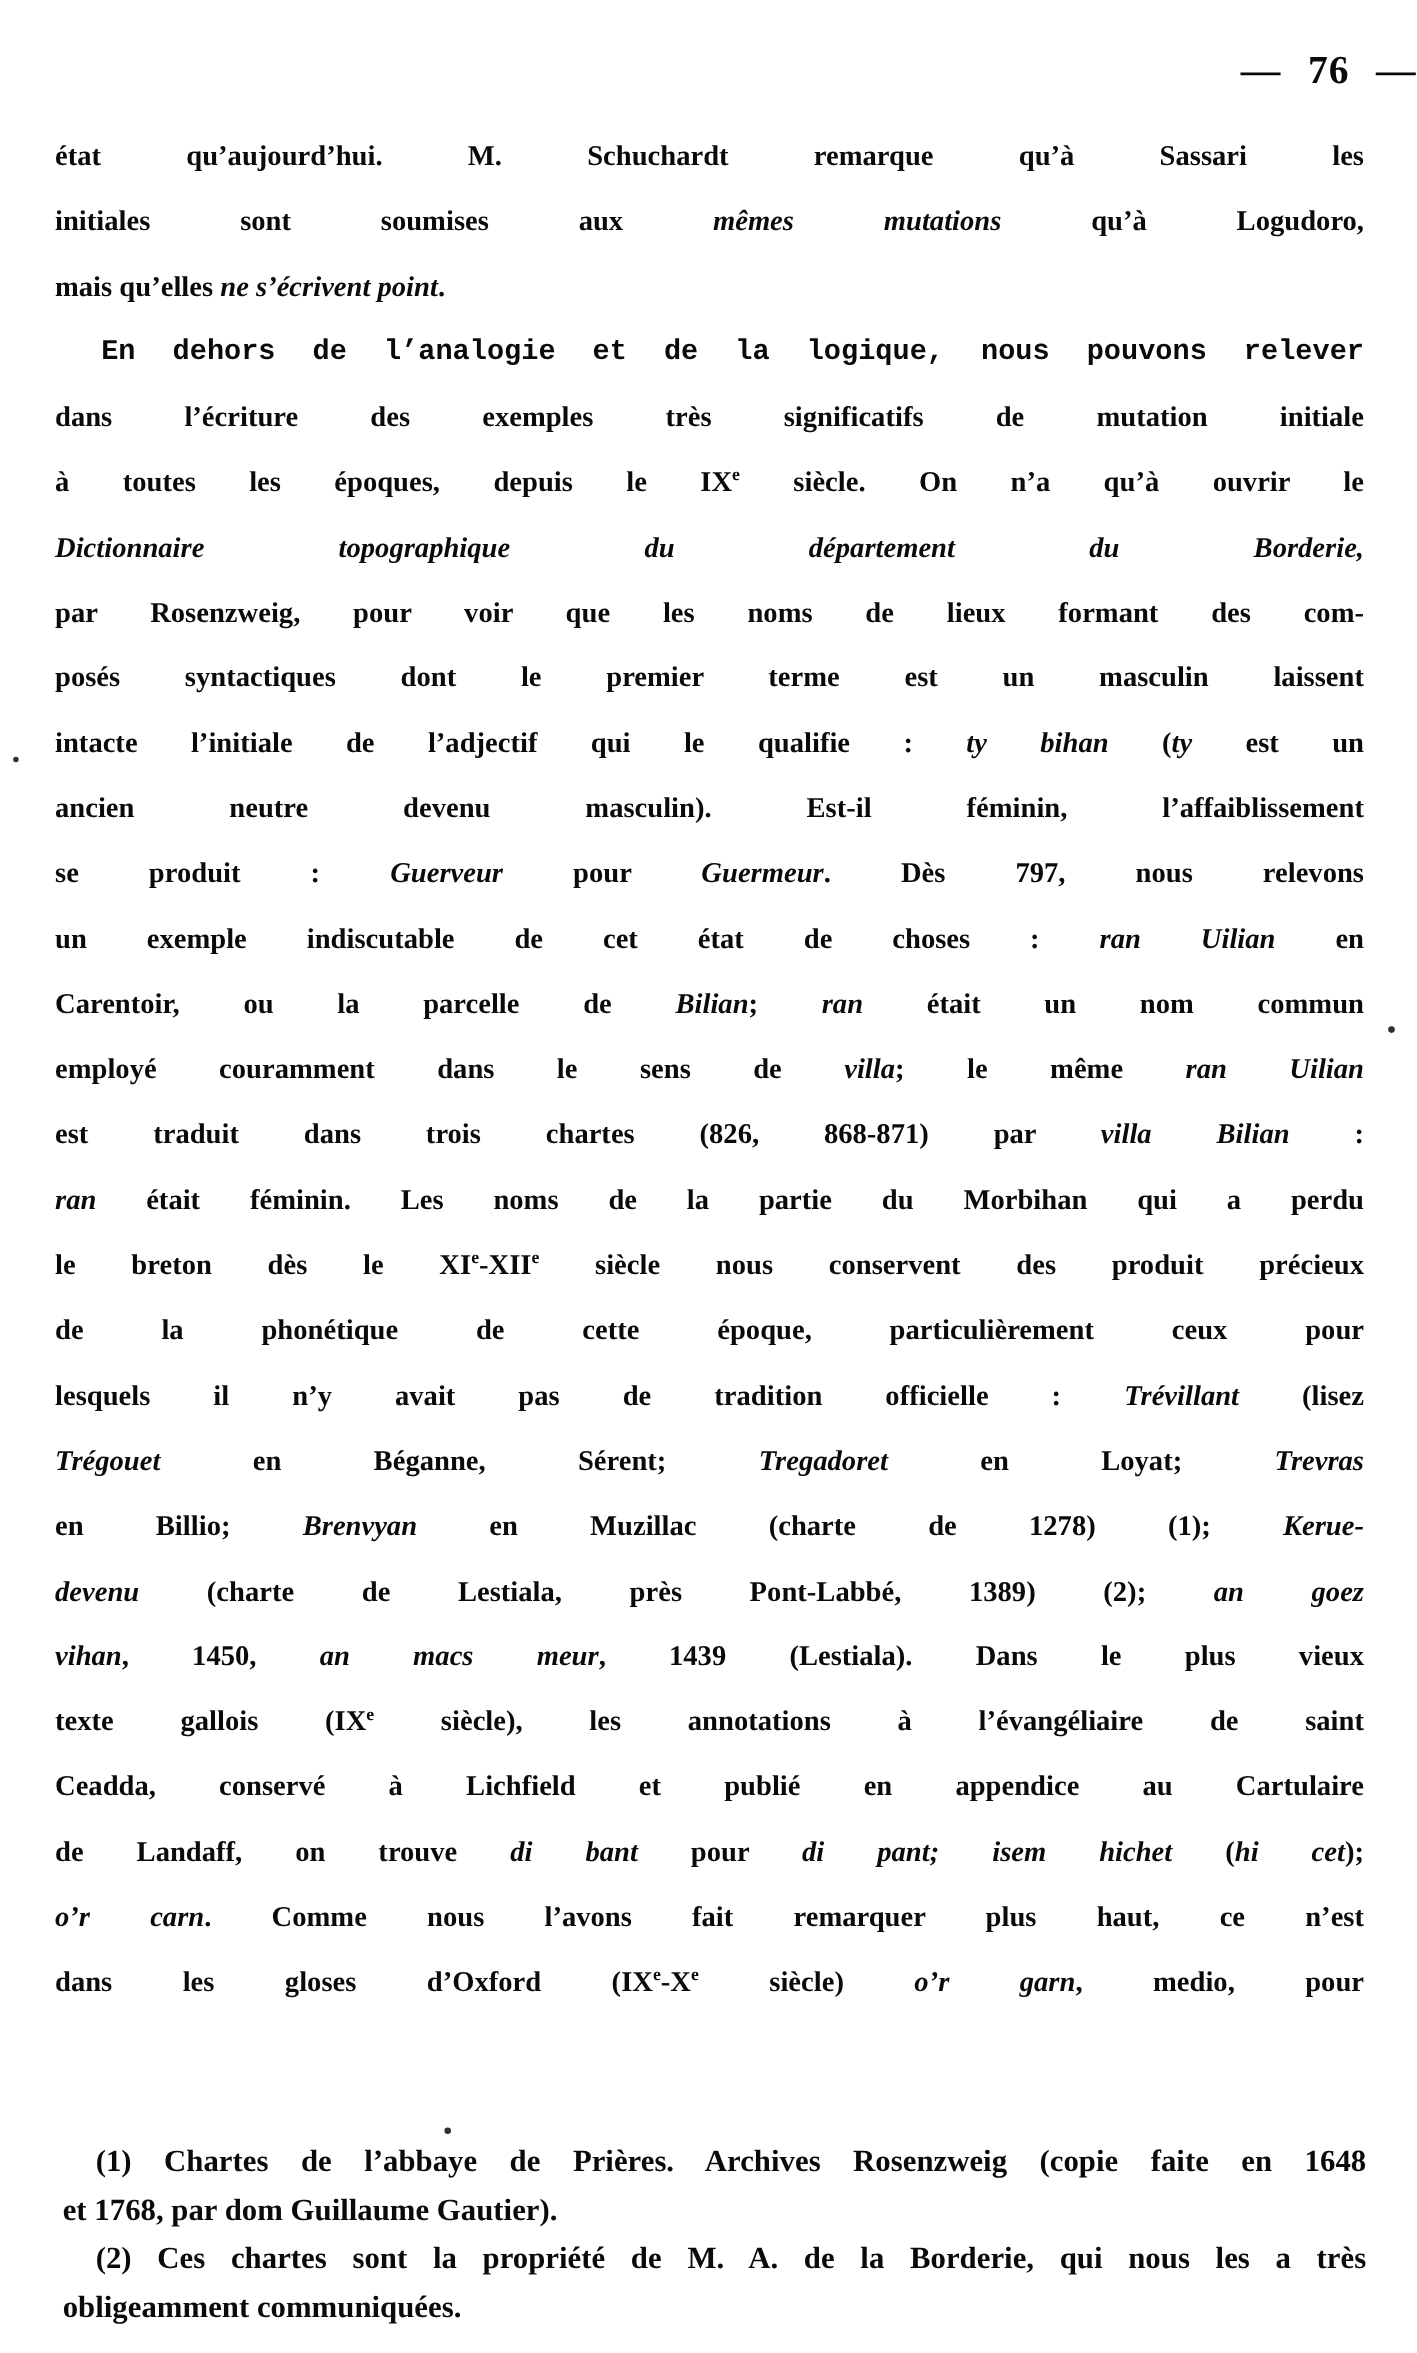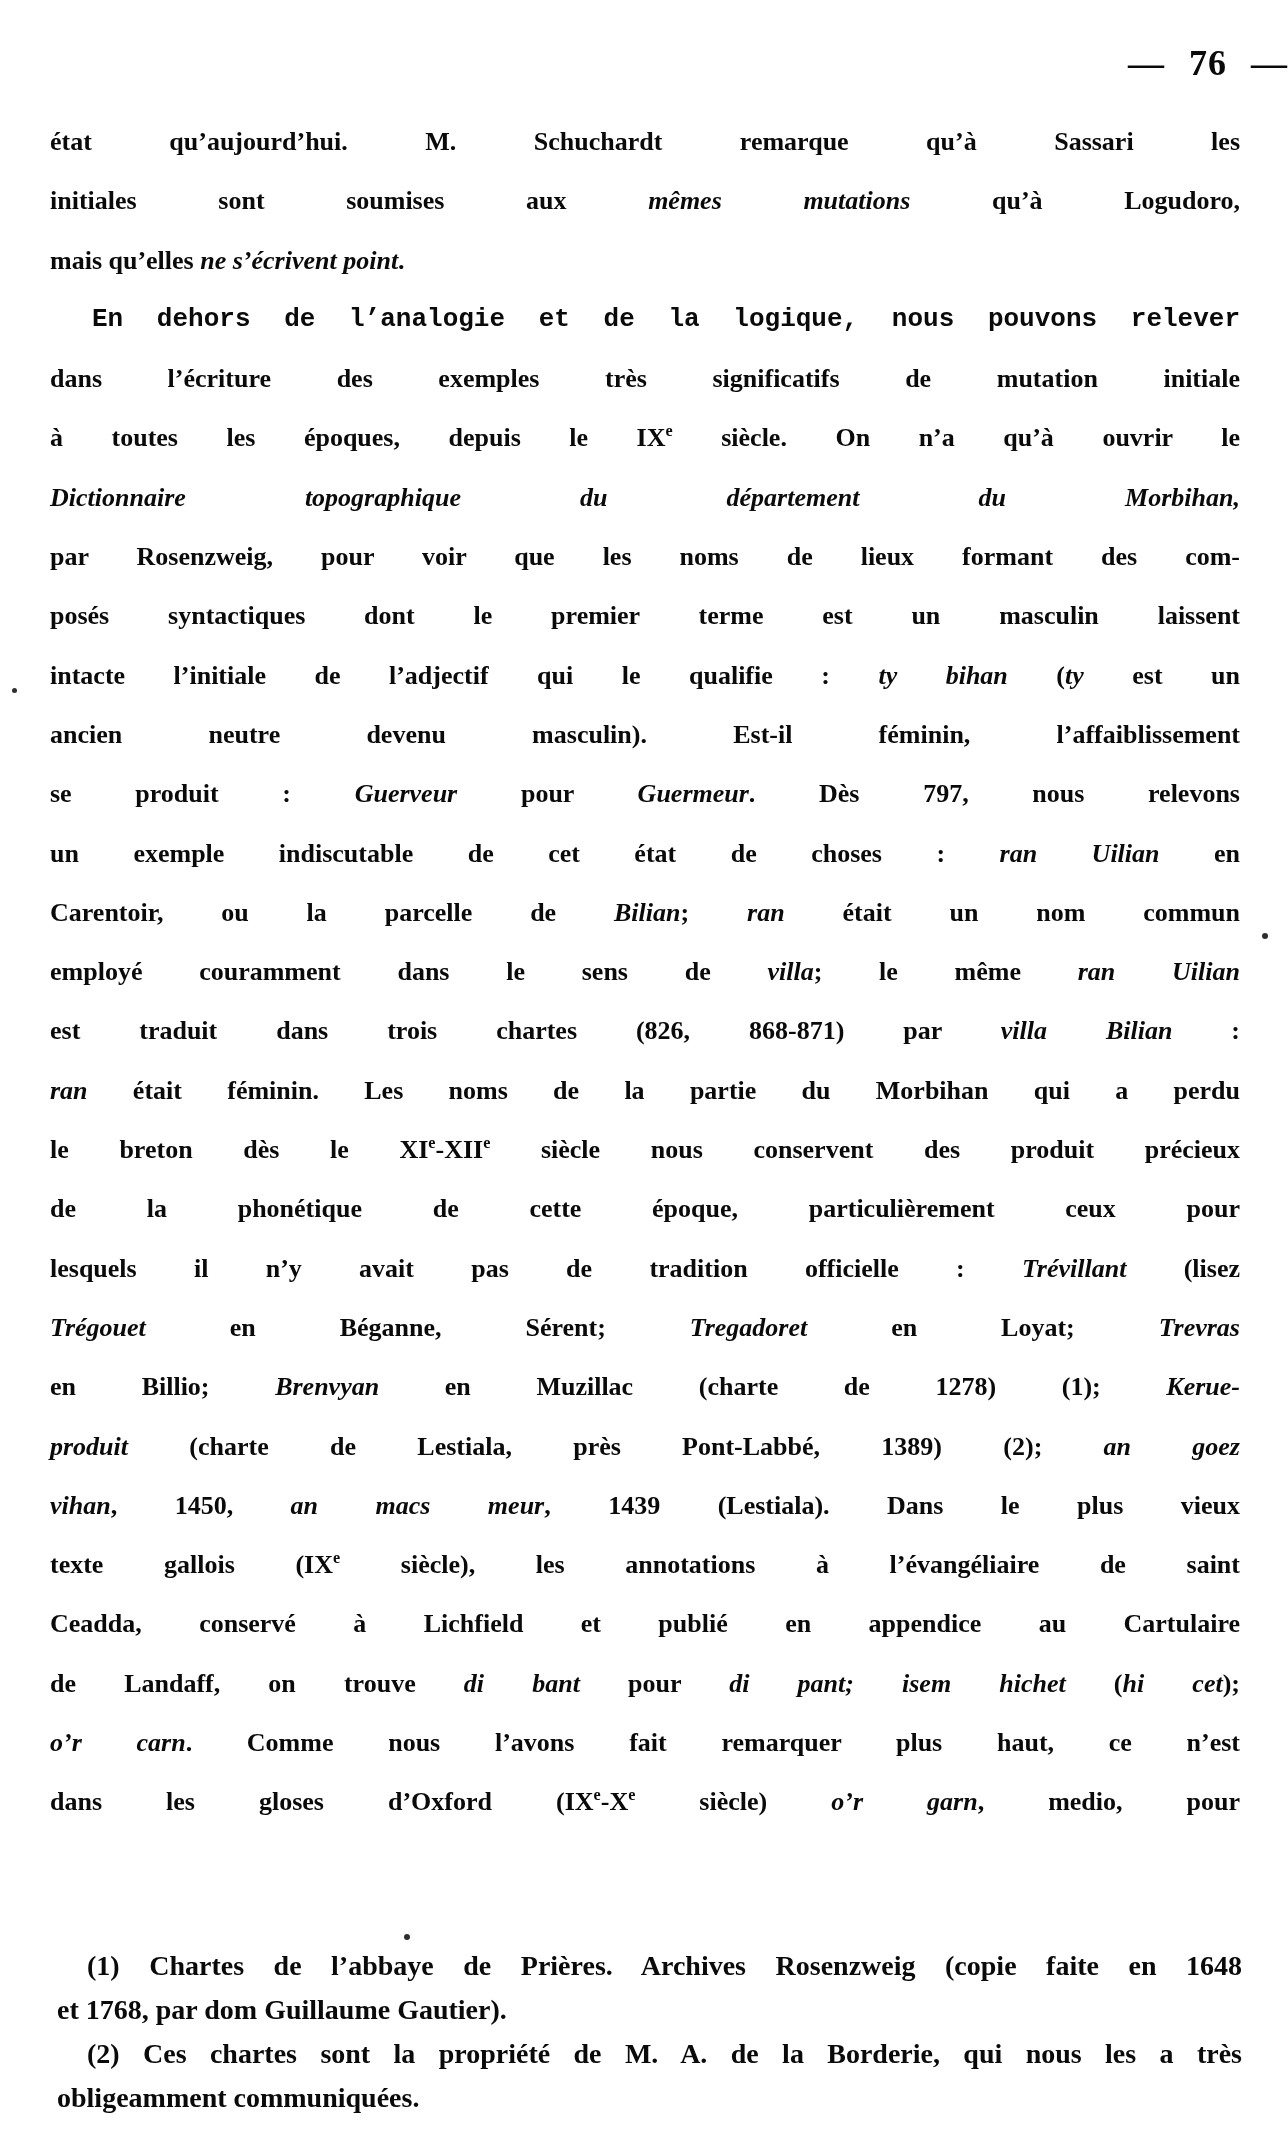--- a/index.html
+++ b/index.html
@@ -64,37 +64,37 @@
 <div class="page">
   <div class="pageno">— 76 —</div>
 
   <div class="body-text">
       <div class="bline just"><span>état qu’aujourd’hui. M. Schuchardt remarque qu’à Sassari les</span></div>
       <div class="bline just"><span>initiales sont soumises aux </span><span class="i">mêmes mutations</span><span> qu’à Logudoro,</span></div>
       <div class="bline"><span>mais qu’elles </span><span class="i">ne s’écrivent point</span><span>.</span></div>
       <div class="bline just indent"><span>En dehors de l’analogie et de la logique, nous pouvons relever</span></div>
       <div class="bline just"><span>dans l’écriture des exemples très significatifs de mutation initiale</span></div>
       <div class="bline just"><span>à toutes les époques, depuis le IX</span><span class="sup">e</span><span> siècle. On n’a qu’à ouvrir le</span></div>
-      <div class="bline just"><span class="i">Dictionnaire topographique du département du Morbihan,</span></div>
+      <div class="bline just"><span class="i">Dictionnaire topographique du département du Borderie,</span></div>
       <div class="bline just"><span>par Rosenzweig, pour voir que les noms de lieux formant des com-</span></div>
       <div class="bline just"><span>posés syntactiques dont le premier terme est un masculin laissent</span></div>
       <div class="bline just"><span>intacte l’initiale de l’adjectif qui le qualifie : </span><span class="i">ty bihan</span><span> (</span><span class="i">ty</span><span> est un</span></div>
       <div class="bline just"><span>ancien neutre devenu masculin). Est-il féminin, l’affaiblissement</span></div>
       <div class="bline just"><span>se produit : </span><span class="i">Guerveur</span><span> pour </span><span class="i">Guermeur</span><span>. Dès 797, nous relevons</span></div>
       <div class="bline just"><span>un exemple indiscutable de cet état de choses : </span><span class="i">ran Uilian</span><span> en</span></div>
       <div class="bline just"><span>Carentoir, ou la parcelle de </span><span class="i">Bilian</span><span>; </span><span class="i">ran</span><span> était un nom commun</span></div>
       <div class="bline just"><span>employé couramment dans le sens de </span><span class="i">villa</span><span>; le même </span><span class="i">ran Uilian</span></div>
       <div class="bline just"><span>est traduit dans trois chartes (826, 868-871) par </span><span class="i">villa Bilian</span><span> :</span></div>
       <div class="bline just"><span class="i">ran</span><span> était féminin. Les noms de la partie du Morbihan qui a perdu</span></div>
       <div class="bline just"><span>le breton dès le XI</span><span class="sup">e</span><span>-XII</span><span class="sup">e</span><span> siècle nous conservent des produit précieux</span></div>
       <div class="bline just"><span>de la phonétique de cette époque, particulièrement ceux pour</span></div>
       <div class="bline just"><span>lesquels il n’y avait pas de tradition officielle : </span><span class="i">Trévillant</span><span> (lisez</span></div>
       <div class="bline just"><span class="i">Trégouet</span><span> en Béganne, Sérent; </span><span class="i">Tregadoret</span><span> en Loyat; </span><span class="i">Trevras</span></div>
       <div class="bline just"><span>en Billio; </span><span class="i">Brenvyan</span><span> en Muzillac (charte de 1278) (1); </span><span class="i">Kerue-</span></div>
-      <div class="bline just"><span class="i">produit</span><span> (charte de Lestiala, près Pont-Labbé, 1389) (2); </span><span class="i">an goez</span></div>
+      <div class="bline just"><span class="i">devenu</span><span> (charte de Lestiala, près Pont-Labbé, 1389) (2); </span><span class="i">an goez</span></div>
       <div class="bline just"><span class="i">vihan</span><span>, 1450, </span><span class="i">an macs meur</span><span>, 1439 (Lestiala). Dans le plus vieux</span></div>
       <div class="bline just"><span>texte gallois (IX</span><span class="sup">e</span><span> siècle), les annotations à l’évangéliaire de saint</span></div>
       <div class="bline just"><span>Ceadda, conservé à Lichfield et publié en appendice au Cartulaire</span></div>
       <div class="bline just"><span>de Landaff, on trouve </span><span class="i">di bant</span><span> pour </span><span class="i">di pant; isem hichet</span><span> (</span><span class="i">hi cet</span><span>);</span></div>
       <div class="bline just"><span class="i">o’r carn</span><span>. Comme nous l’avons fait remarquer plus haut, ce n’est</span></div>
       <div class="bline just"><span>dans les gloses d’Oxford (IX</span><span class="sup">e</span><span>-X</span><span class="sup">e</span><span> siècle) </span><span class="i">o’r garn</span><span>, medio, pour</span></div>
     </div>
 
   <div class="footnotes">
       <div class="fline just findent"><span>(1) Chartes de l’abbaye de Prières. Archives Rosenzweig (copie faite en 1648</span></div>

